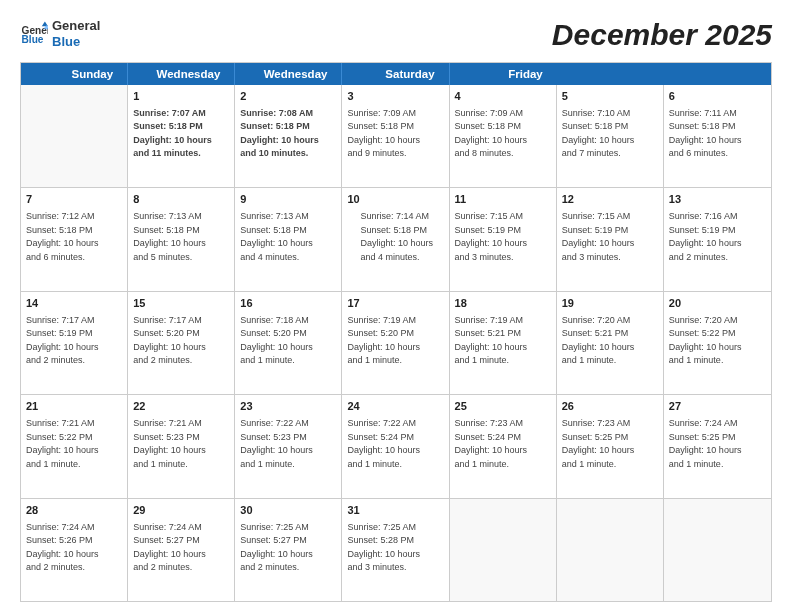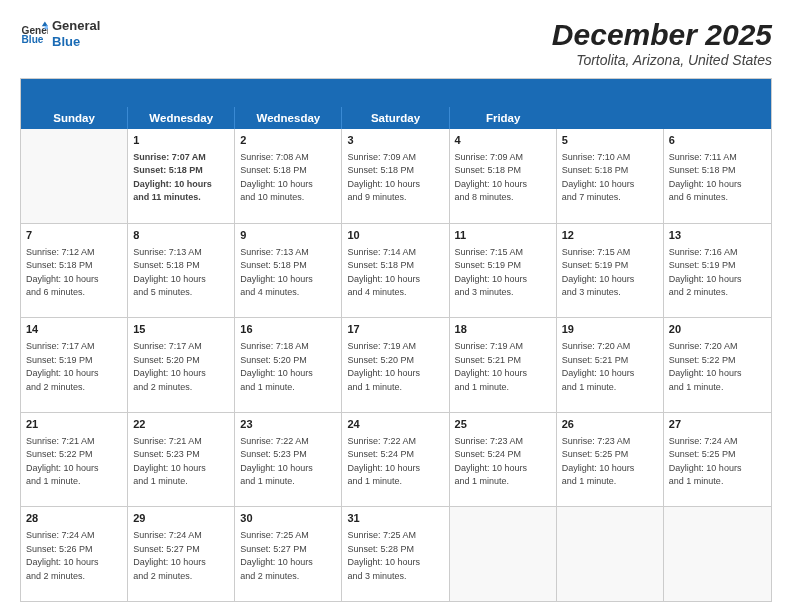--- a/index.html
+++ b/index.html
@@ -62,24 +62,23 @@
     }
     .cal-header-row {
       display: grid;
       grid-template-columns: repeat(7, 1fr);
       background-color: #1a6bb5;
     }
     .cal-header-cell {
       color: #fff;
       font-size: 11.5px;
       font-weight: bold;
-      padding: 5px 6px;
-      text-align: center;
+      padding: 5px 14px;
+      text-align: right;
       border-right: 1px solid #3a8ad4;
-      margin-top: 28px;
     }
     .cal-header-cell:last-child { border-right: none; }
     .cal-body {
       flex: 1;
       display: flex;
       flex-direction: column;
     }
     .cal-row {
       display: grid;
       grid-template-columns: repeat(7, 1fr);
@@ -123,21 +122,20 @@
         <polygon points="28,8 36,8 32,2" fill="#1a6bb5"></polygon>
         <polygon points="30,12 38,12 34,6" fill="#5aabff" opacity="0.7"></polygon>
       </svg>
       <div class="logo-text">
         <span class="logo-general">General</span>
         <span class="logo-blue">Blue</span>
       </div>
     </div>
     <div class="title-block">
       <div class="main-title">December 2025</div>
-      <div class="subtitle">Tortolita, Arizona, United States</div>
     </div>
   </div>
 
   <div class="calendar">
     <div class="cal-header-row">
     <div class="cal-header-cell">Sunday</div>
         <div class="cal-header-cell">Wednesday</div>
         <div class="cal-header-cell">Wednesday</div>
         <div class="cal-header-cell">Saturday</div>
         <div class="cal-header-cell">Friday</div>
@@ -147,21 +145,21 @@
           <div class="cal-cell empty"></div>
           <div class="cal-cell">
             <span class="cell-date">1</span>
             <div class="cell-info" style="white-space: pre-line; font-weight: bold;">Sunrise: 7:07 AM
 Sunset: 5:18 PM
 Daylight: 10 hours
 and 11 minutes.</div>
           </div>
           <div class="cal-cell">
             <span class="cell-date">2</span>
-            <div class="cell-info" style="white-space: pre-line;">Sunrise: 7:08 AM
+            <div class="cell-info" style="white-space: pre-line; font-weight: bold;">Sunrise: 7:08 AM
 Sunset: 5:18 PM
 Daylight: 10 hours
 and 10 minutes.</div>
           </div>
           <div class="cal-cell">
             <span class="cell-date">3</span>
             <div class="cell-info" style="white-space: pre-line;">Sunrise: 7:09 AM
 Sunset: 5:18 PM
 Daylight: 10 hours
 and 9 minutes.</div>
@@ -205,21 +203,21 @@
           </div>
           <div class="cal-cell">
             <span class="cell-date">9</span>
             <div class="cell-info" style="white-space: pre-line;">Sunrise: 7:13 AM
 Sunset: 5:18 PM
 Daylight: 10 hours
 and 4 minutes.</div>
           </div>
           <div class="cal-cell">
             <span class="cell-date">10</span>
-            <div class="cell-info" style="white-space: pre-line;">Sunrise: 7:14 AM
+            <div class="cell-info" style="white-space: pre-line; margin-left: 13px;">Sunrise: 7:14 AM
 Sunset: 5:18 PM
 Daylight: 10 hours
 and 4 minutes.</div>
           </div>
           <div class="cal-cell">
             <span class="cell-date">11</span>
             <div class="cell-info" style="white-space: pre-line;">Sunrise: 7:15 AM
 Sunset: 5:19 PM
 Daylight: 10 hours
 and 3 minutes.</div>

